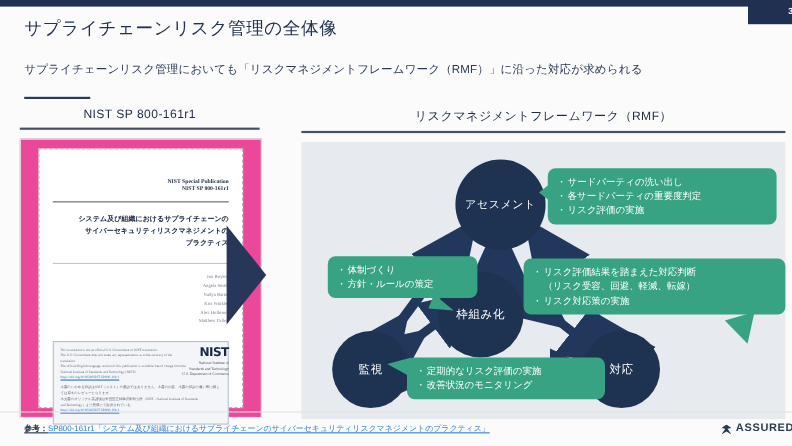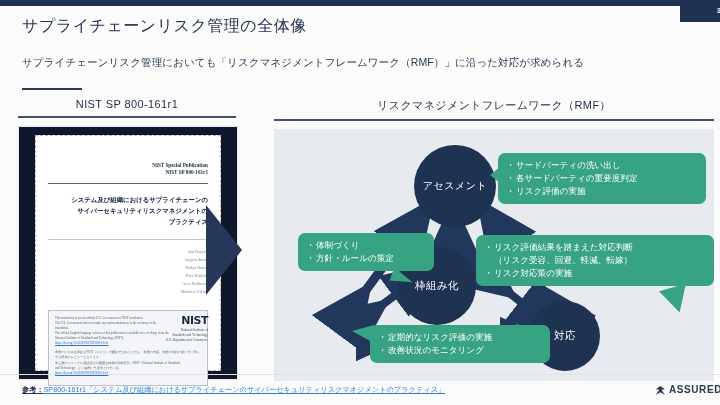--- a/index.html
+++ b/index.html
@@ -44,21 +44,21 @@
   .col-right{position:absolute;left:262px;top:98px;width:440px;margin-left:12px;}
 
   .col-head{
     text-align:center;font-size:11px;color:#1f2c44;font-weight:400;
     letter-spacing:0.4px;margin-bottom:6px;white-space:nowrap;
   }
   .col-rule{height:1.5px;background:#41506b;width:100%;}
 
   
   .doc-wrap{
-    margin-top:8px;width:100%;height:252px;background:#0f172a;
+    margin-top:8px;width:100%;height:252px;background:#ec4899;
     border:1px solid #e6e6e6;position:relative;
   }
   .doc-page{
     position:absolute;left:16px;top:8px;right:16px;bottom:8px;
     background:#ffffff;border:1px dashed #b9b9b9;
     padding:10px 12px;box-sizing:border-box;
     font-family:"Liberation Serif","DejaVu Serif",serif;
   }
   .doc-sp{
     text-align:right;font-size:5.2px;font-weight:bold;color:#1b2a44;line-height:1.45;
@@ -257,20 +257,23 @@
 
         <line x1="104" y1="210" x2="248" y2="210" stroke="#22375c" stroke-width="7" marker-start="url(#ah)" marker-end="url(#ah)"></line>
       </svg>
 
       <div class="node node-assess">
         <span>アセスメント</span>
       </div>
       <div class="node node-frame">
         <span>枠組み化</span>
       </div>
+      <div class="node node-monitor">
+        <span>監視</span>
+      </div>
       <div class="node node-respond">
         <span>対応</span>
       </div>
 
       <div class="tail tail-assess"></div>
       <div class="tail tail-frame"></div>
       <div class="tail tail-respond"></div>
       <div class="tail tail-monitor"></div>
 
       <div class="callout co-assess">

